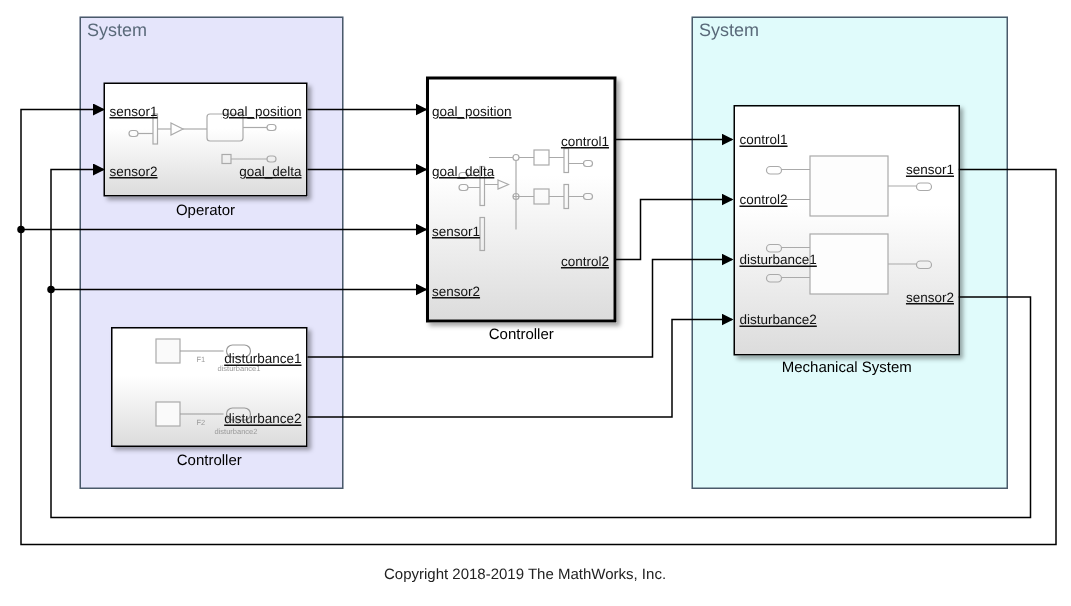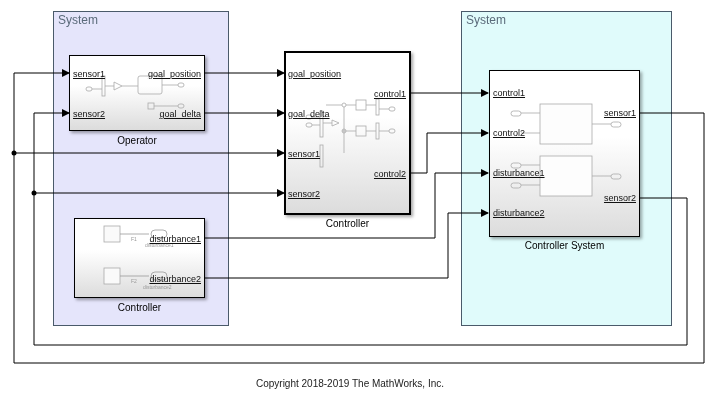--- a/index.html
+++ b/index.html
@@ -155,15 +155,15 @@
       <rect x="121" y="103" width="10" height="5" rx="2.5"></rect>
     </g>
   </svg>
   <span class="port" style="left:3px;top:17px;">control1</span>
   <span class="port" style="left:3px;top:57px;">control2</span>
   <span class="port" style="left:3px;top:97px;">disturbance1</span>
   <span class="port" style="left:3px;top:137px;">disturbance2</span>
   <span class="port r" style="right:3px;top:37px;">sensor1</span>
   <span class="port r" style="right:3px;top:122px;">sensor2</span>
 </div>
-<div class="block-name" style="left:489px;width:151px;top:240px;">Controller System</div>
+<div class="block-name" style="left:489px;width:151px;top:240px;">Mechanical System</div>
 
 <div class="copyright">Copyright 2018-2019 The MathWorks, Inc.</div>
 
 </body></html>

